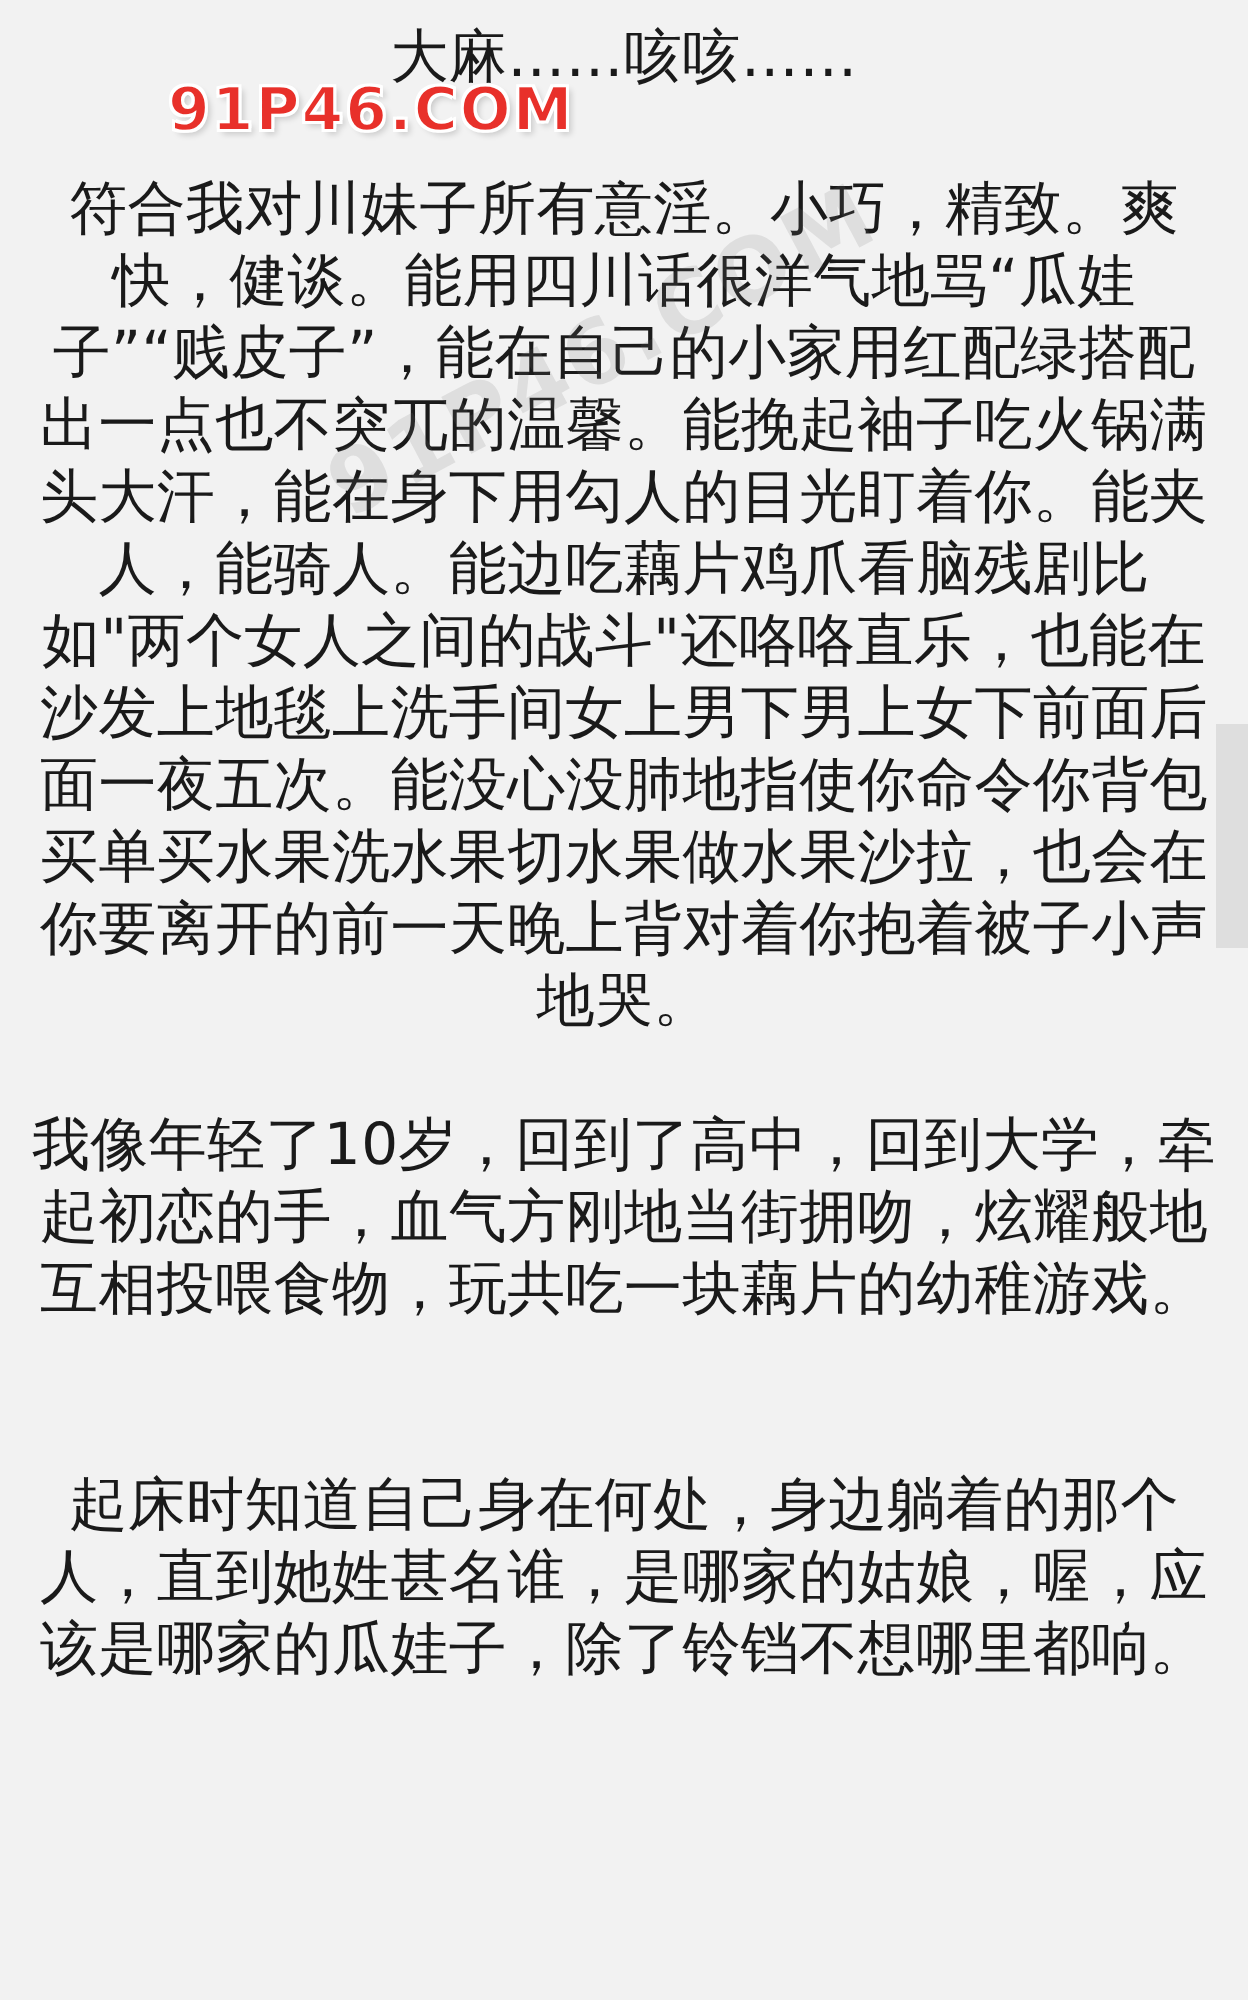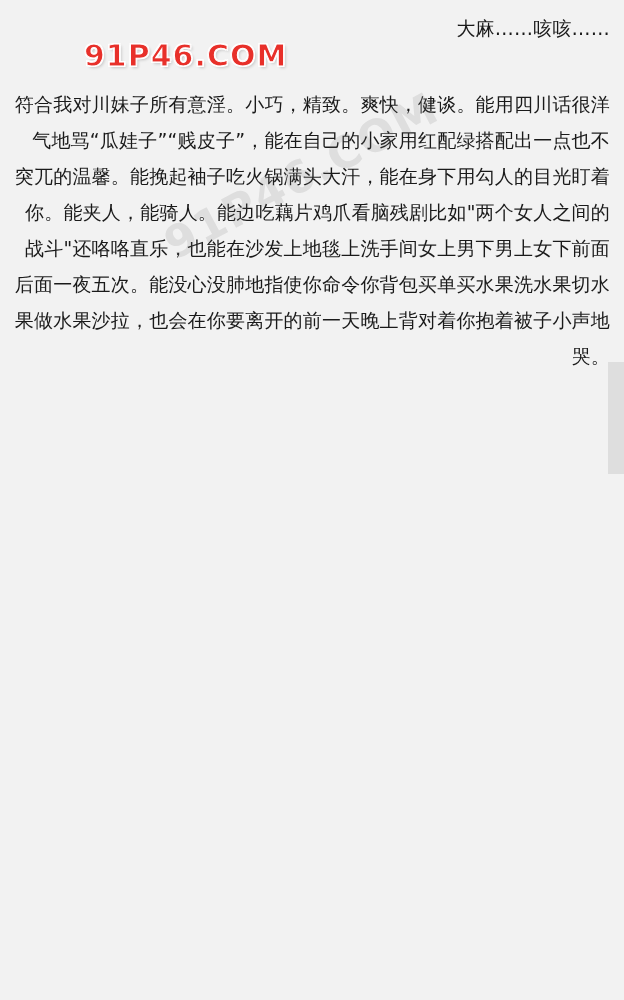--- a/index.html
+++ b/index.html
@@ -17,25 +17,25 @@
   .page {
     position: relative;
     width: 624px;
     height: 1000px;
     box-sizing: border-box;
     padding: 10px 14px 0 14px;
     background: #f2f2f2;
   }
   .para {
     color: #1a1a1a;
-    font-size: 19px;
+    font-size: 29px;
     line-height: 36px;
     letter-spacing: 0.2px;
     margin: 0 0 0 0;
-    text-align: right;
+    text-align: center;
     word-break: break-all;
     position: relative;
     z-index: 2;
   }
   .gap {
     height: 36px;
   }
   .gap-small {
     height: 4px;
   }
@@ -95,18 +95,20 @@
 
   <p class="para">大麻……咳咳……</p>
   <div class="watermark-top">91P46.COM</div>
   <div class="gap-small"></div>
 
   <div class="gap"></div>
 
   <p class="para">符合我对川妹子所有意淫。小巧，精致。爽快，健谈。能用四川话很洋气地骂“瓜娃子”“贱皮子”，能在自己的小家用红配绿搭配出一点也不突兀的温馨。能挽起袖子吃火锅满头大汗，能在身下用勾人的目光盯着你。能夹人，能骑人。能边吃藕片鸡爪看脑残剧比如"两个女人之间的战斗"还咯咯直乐，也能在沙发上地毯上洗手间女上男下男上女下前面后面一夜五次。能没心没肺地指使你命令你背包买单买水果洗水果切水果做水果沙拉，也会在你要离开的前一天晚上背对着你抱着被子小声地哭。</p>
   <div class="gap"></div>
 
+  <p class="para">我像年轻了10岁，回到了高中，回到大学，牵起初恋的手，血气方刚地当街拥吻，炫耀般地互相投喂食物，玩共吃一块藕片的幼稚游戏。</p>
   <div class="gap"></div>
 
   <div class="gap"></div>
 
+  <p class="para">起床时知道自己身在何处，身边躺着的那个人，直到她姓甚名谁，是哪家的姑娘，喔，应该是哪家的瓜娃子，除了铃铛不想哪里都响。</p>
 
 </div>
 
 </body></html>

